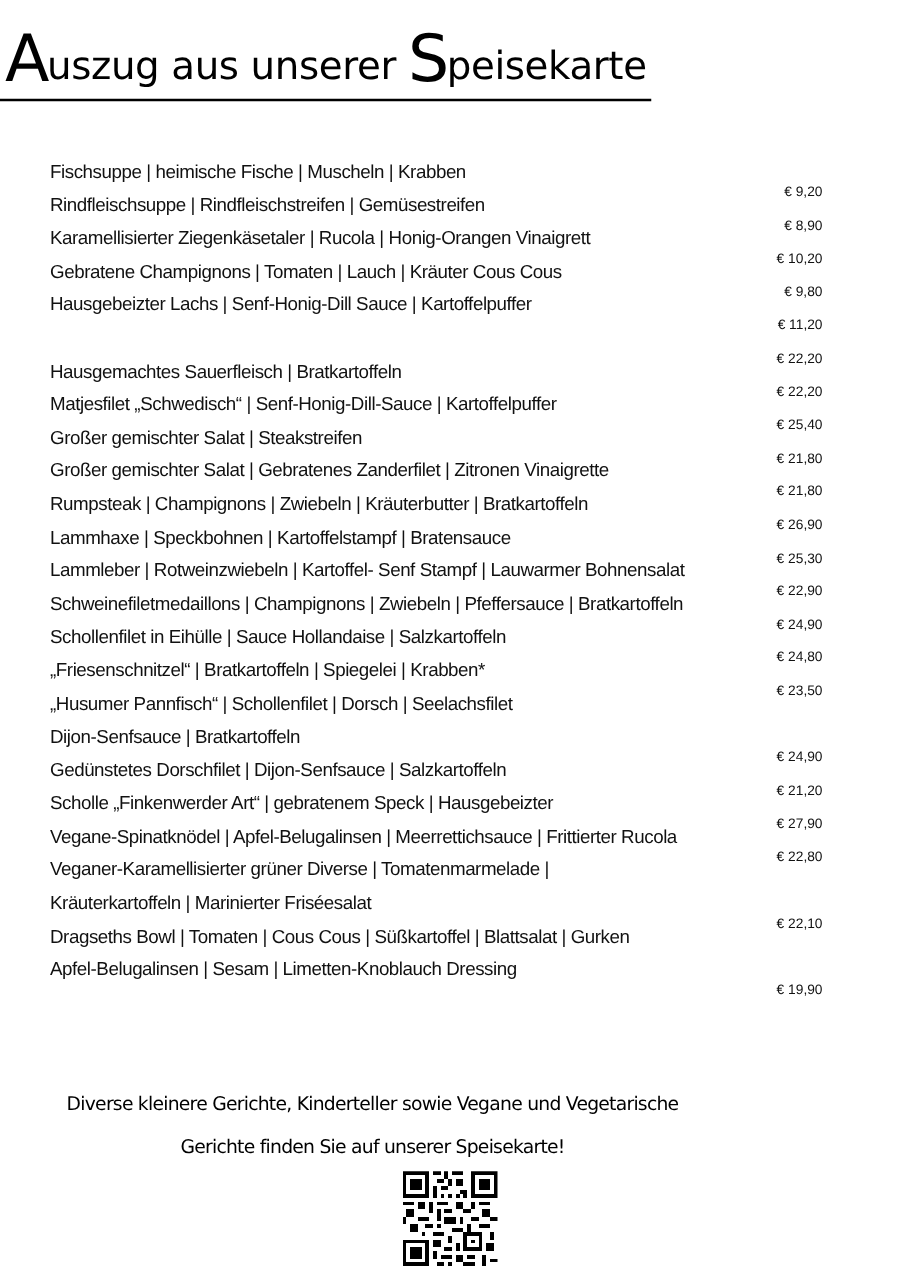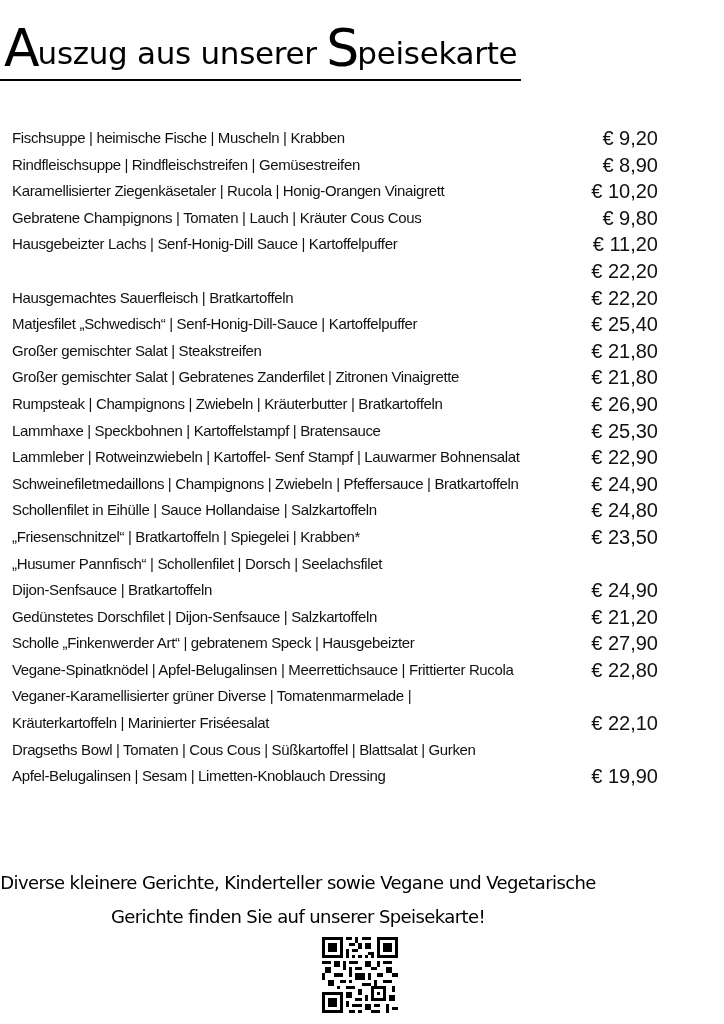--- a/index.html
+++ b/index.html
@@ -43,42 +43,43 @@
       left: 12px;
       top: 125px;
       width: 650px;
     }
     .row {
       position: relative;
       height: 26.6px;
       line-height: 26.6px;
       font-size: 15px;
       white-space: nowrap;
+      margin-left: 28px;
     }
     .dish {
       position: absolute;
       left: 0;
       top: 0;
       letter-spacing: -0.35px;
     }
     .price {
       position: absolute;
       right: 4px;
-      top: 0;
+      top: 16px;
       text-align: left;
-      font-size: 20px;
+      font-size: 11px;
     }
     .footer {
       position: absolute;
       left: 0;
       top: 866px;
       width: 596px;
       text-align: center;
       font-family: "DejaVu Sans", sans-serif;
-      font-size: 18px;
+      font-size: 15px;
       line-height: 34px;
       letter-spacing: -0.6px;
       color: #000;
     }
     .qr {
       position: absolute;
       left: 322px;
       top: 937px;
       width: 76px;
       height: 76px;

